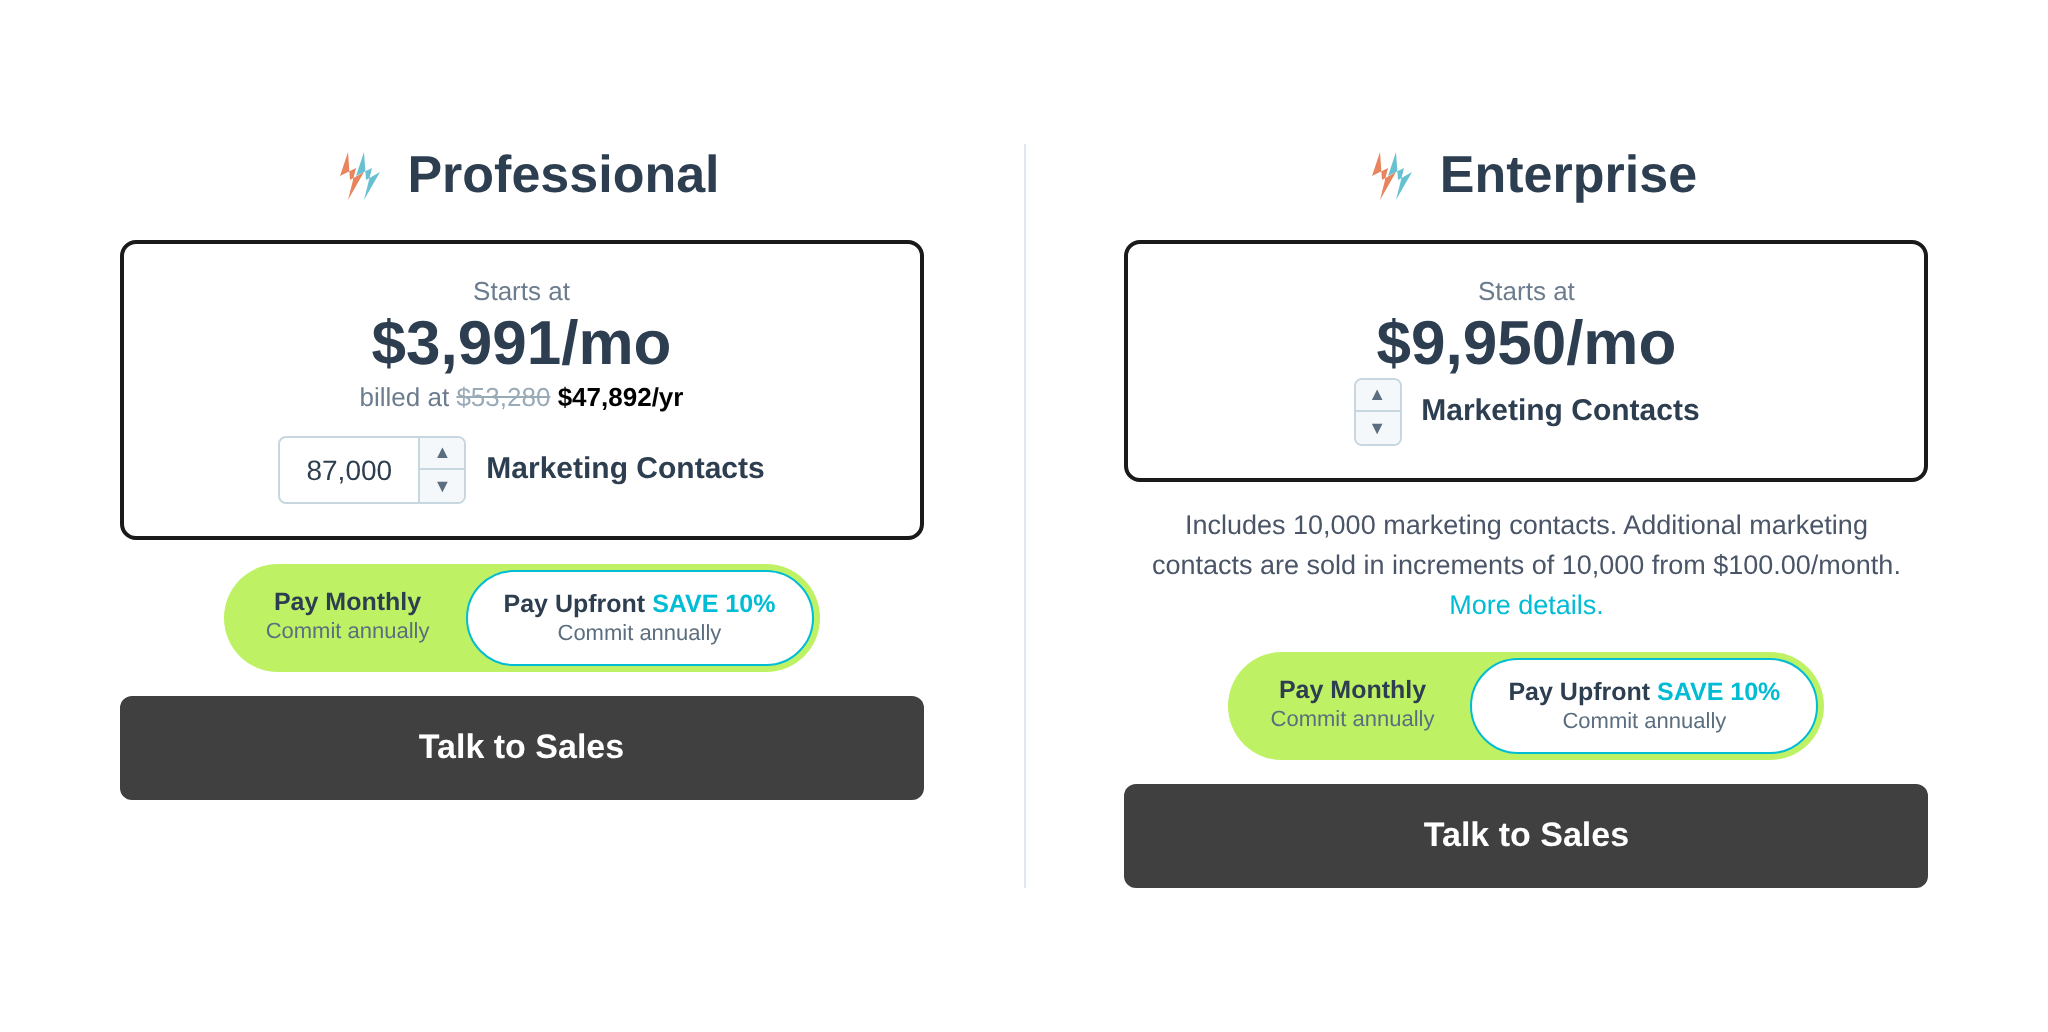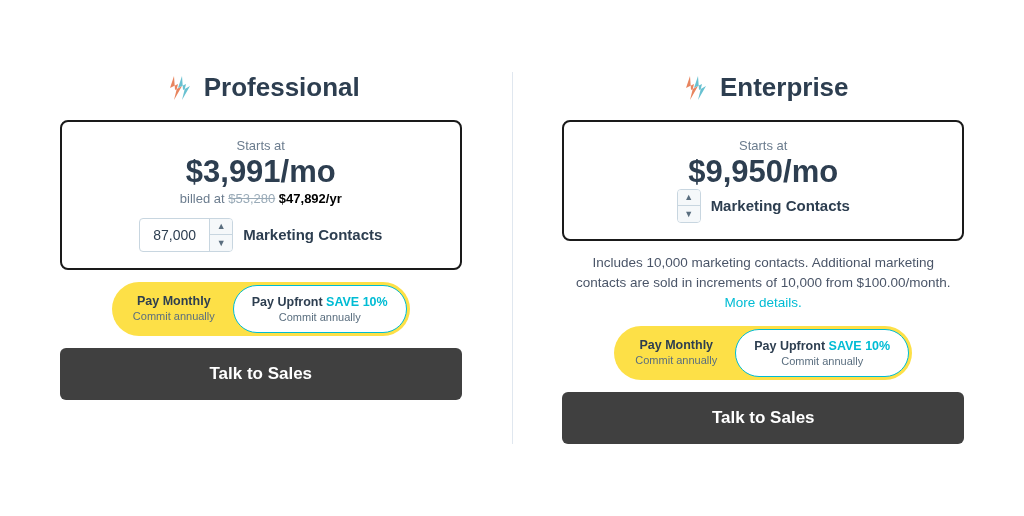--- a/index.html
+++ b/index.html
@@ -132,21 +132,21 @@
       line-height: 1.5;
       padding: 0 10px;
     }
     .description-text .more-details {
       color: #00bcd4;
       cursor: pointer;
       text-decoration: none;
     }
     .billing-toggle {
       display: flex;
-      background: #fde047;
+      background: #bef264;
       border-radius: 50px;
       padding: 3px;
       gap: 0;
     }
     .toggle-option {
       padding: 8px 18px;
       border-radius: 50px;
       font-size: 12.5px;
       font-weight: 500;
       text-align: center;

